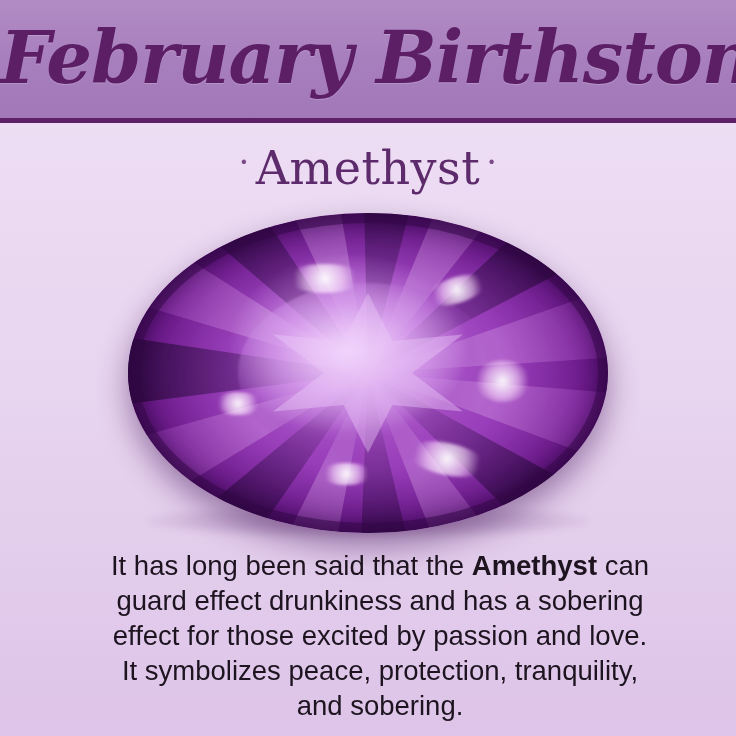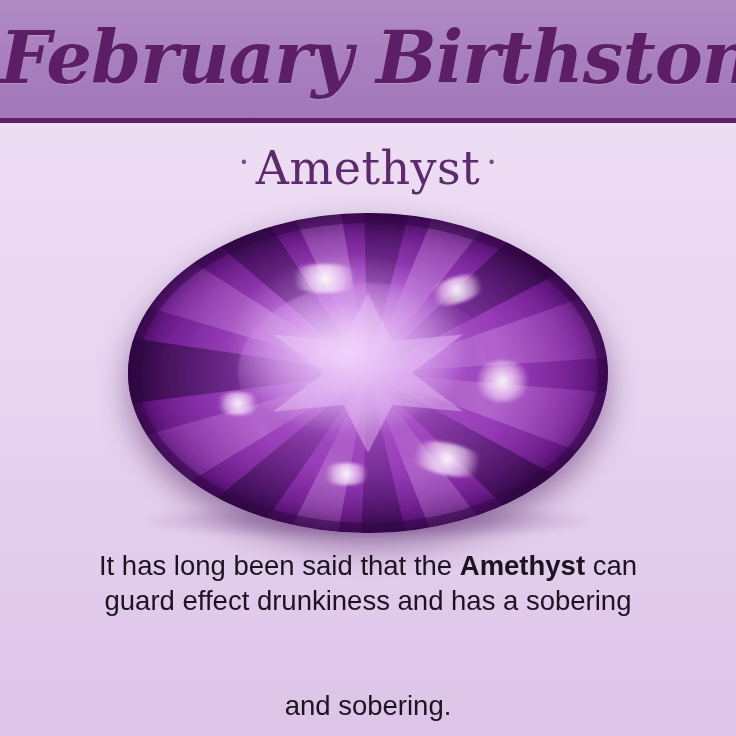--- a/index.html
+++ b/index.html
@@ -167,21 +167,21 @@
     width: 444px;
     height: 34px;
     border-radius: 50%;
     background: radial-gradient(ellipse at center, rgba(80,30,100,0.30) 0%, rgba(80,30,100,0.12) 55%, rgba(80,30,100,0) 78%);
     filter: blur(3px);
   }
 
   
   .description {
     position: absolute;
-    left: 26px;
+    left: 38px;
     top: 548px;
     width: 684px;
     text-align: center;
     font-family: "Liberation Sans", sans-serif;
     font-size: 27.5px;
     line-height: 35px;
     color: #1d1420;
   }
   .description b { font-weight: 700; }
 </style>
@@ -224,18 +224,18 @@
       <div class="glint g4"></div>
       <div class="glint g5"></div>
       <div class="glint g6"></div>
       <div class="rim"></div>
     </div>
   </div>
 
   <div class="description">
     <span>It has long been said that the </span><b>Amethyst</b><span> can</span><br>
     <span>guard effect drunkiness and has a sobering</span><br>
-    <br>
-    <br>
+    <span>effect for those excited by passion and love.</span><br>
+    <span>It symbolizes peace, protection, tranquility,</span><br>
     <span>and sobering.</span>
   </div>
 
 </div>
 
 </body></html>

